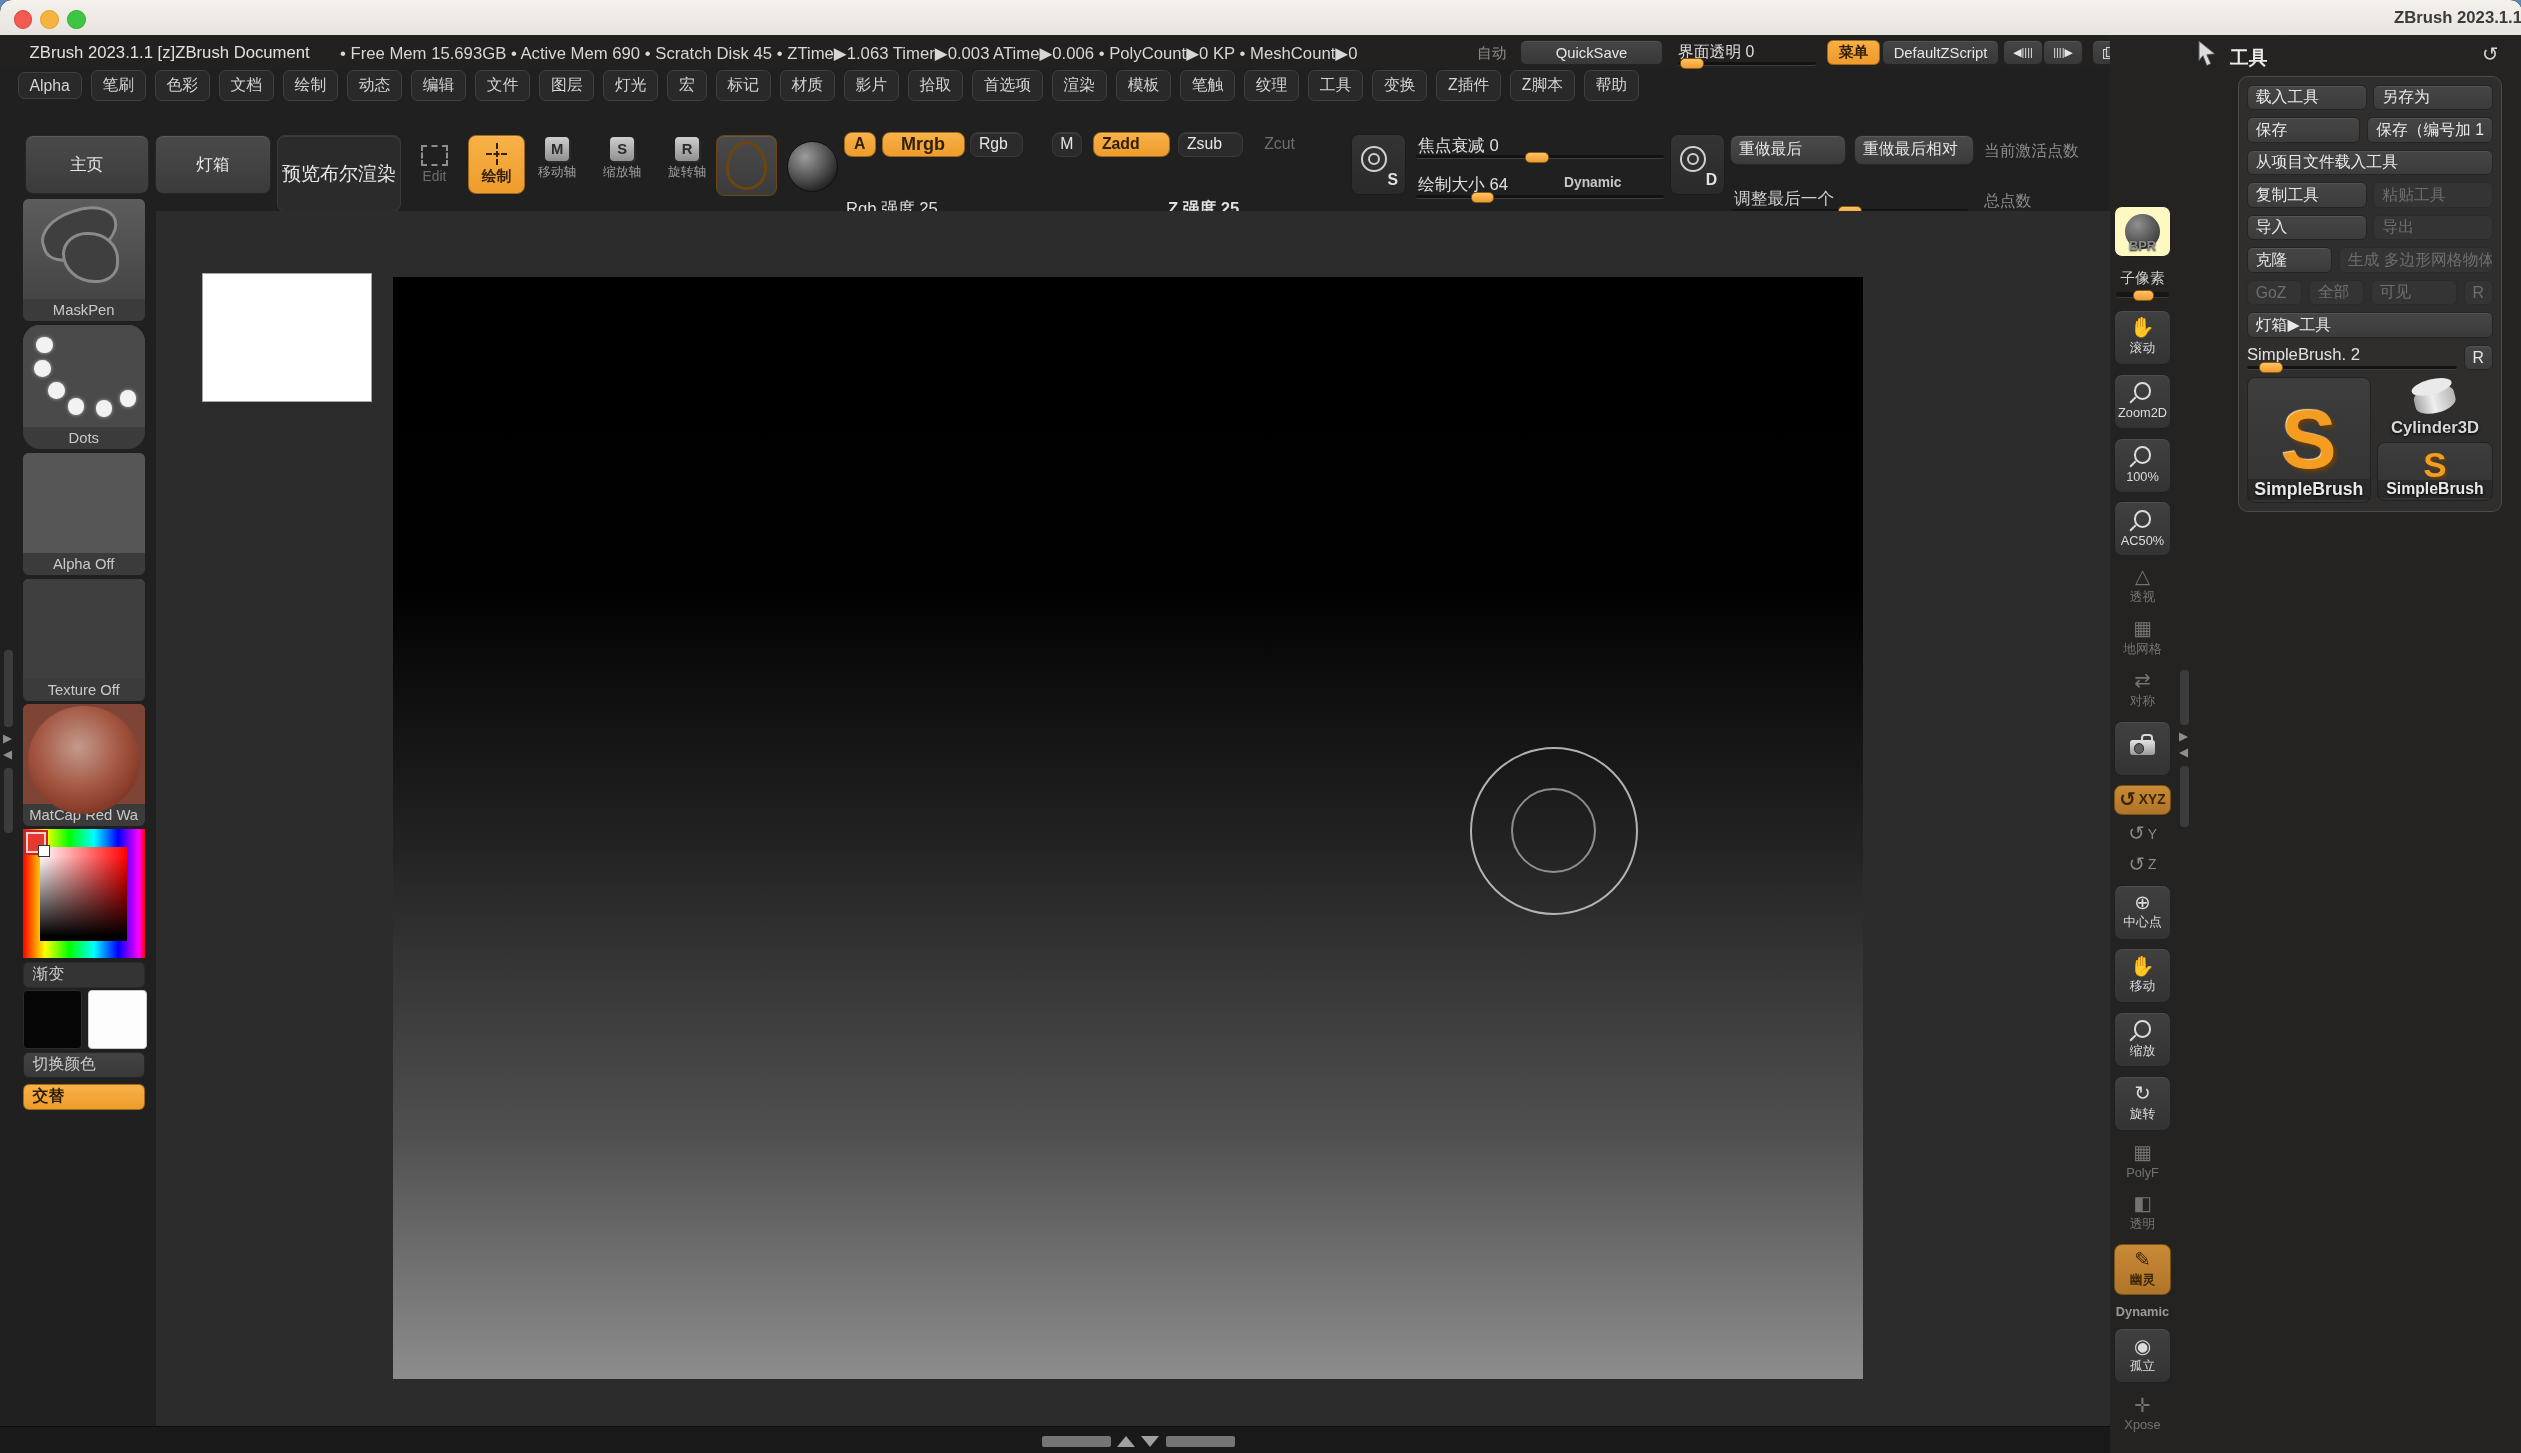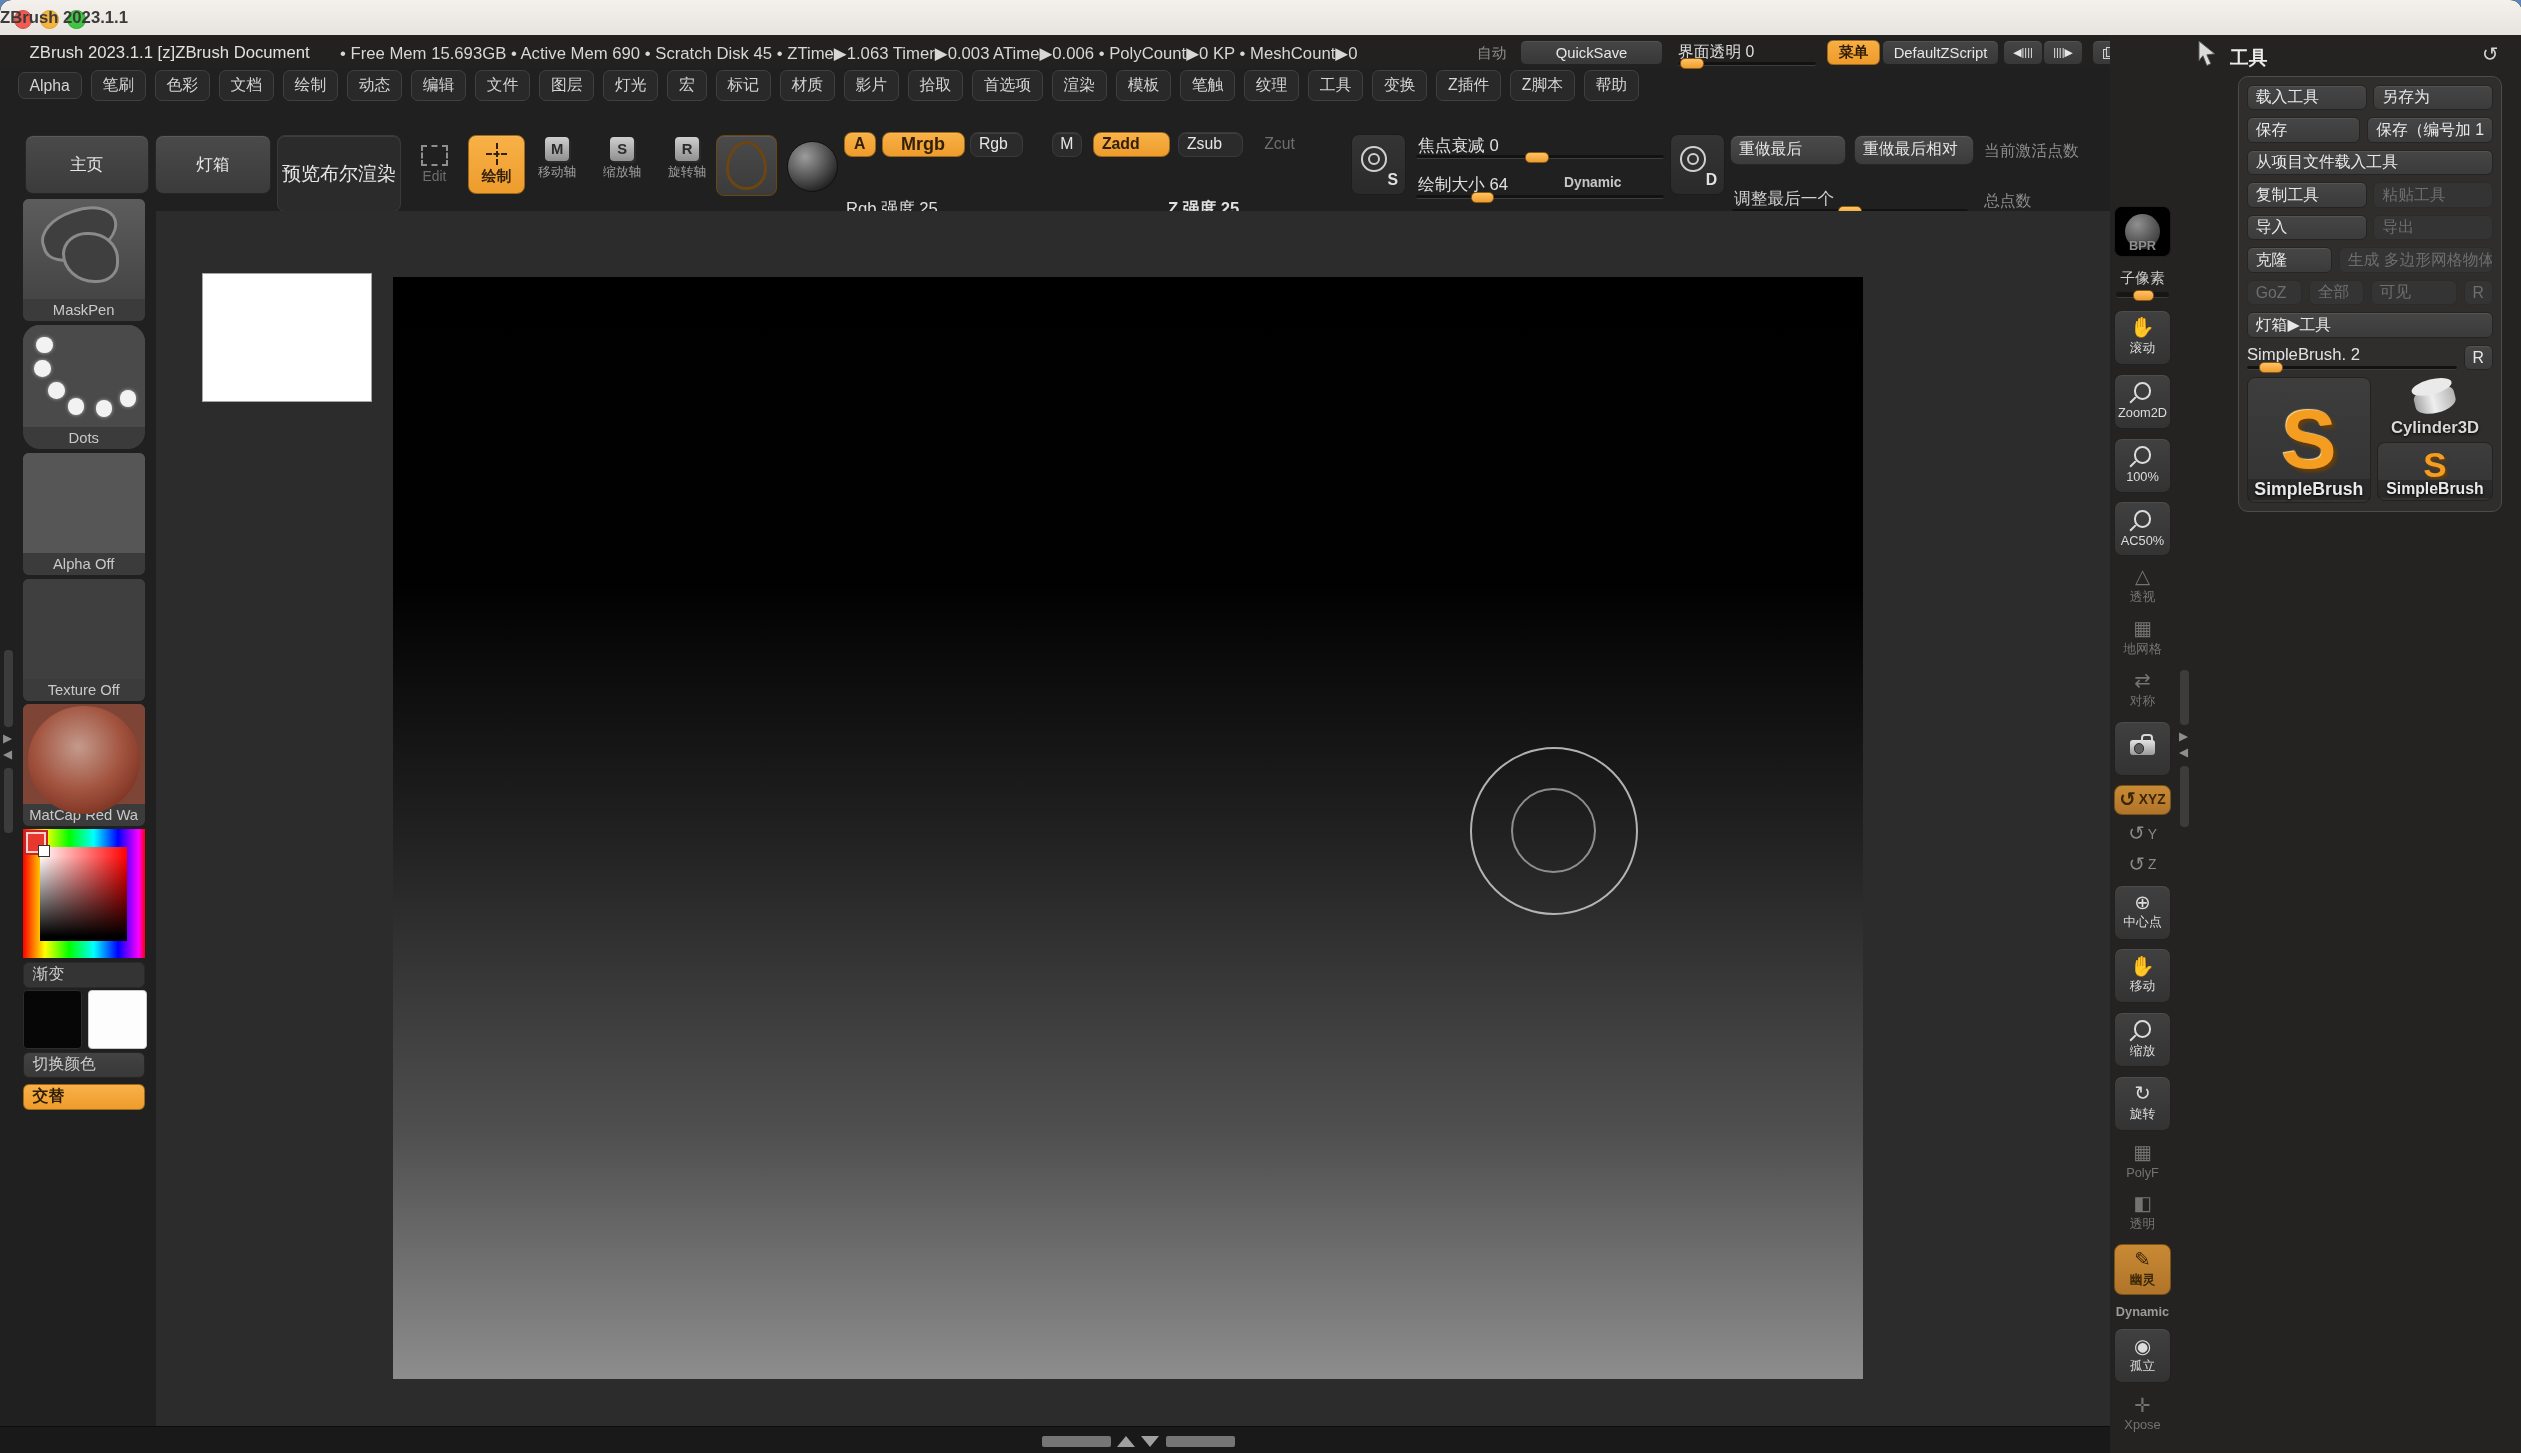--- a/index.html
+++ b/index.html
@@ -5,21 +5,21 @@
   html,body{margin:0;padding:0;background:#5d87b8;}
   body{font-family:"Liberation Sans","DejaVu Sans",sans-serif;-webkit-font-smoothing:antialiased;}
   #app{position:relative;width:2522px;height:1454px;background:#212020;overflow:hidden;border-radius:11.8px 11.8px 0 0;}
 
   
   .titlebar{position:absolute;left:0;top:0;width:2522px;height:35px;background:linear-gradient(#f4f1ec,#e7e4df);border-bottom:1px solid #bab7b2;border-radius:11.8px 11.8px 0 0;}
   .tl{position:absolute;top:9.9px;width:16.7px;height:16.7px;border-radius:50%;}
   .tl.red{left:13.8px;background:#f25a52;border:1px solid #d94b43;}
   .tl.yellow{left:40px;background:#f6b43e;border:1px solid #dfa133;}
   .tl.green{left:67px;background:#3ec543;border:1px solid #32ad38;}
-  .win-title{position:absolute;left:0;right:0;top:7.9px;text-align:left;font-size:16.7px;font-weight:bold;color:#3b3b3b;}
+  .win-title{position:absolute;left:0;right:0;top:7.9px;text-align:right;font-size:16.7px;font-weight:bold;color:#3b3b3b;}
 
   
   .statusbar{position:absolute;left:0;top:35px;width:2522px;height:33px;background:#22211f;color:#e0e0e0;font-size:16.7px;}
   .statusbar .doc{position:absolute;left:29.6px;top:7.9px;}
   .statusbar .stats{position:absolute;left:340px;top:7.9px;color:#d7d7d7;}
   .dimtxt{color:#8d8d8d;}
   .sbtn{position:absolute;top:4.9px;height:23.6px;display:flex;align-items:center;justify-content:center;font-size:14.8px;background:linear-gradient(#454545,#383838);border:1px solid #222;border-radius:5.9px;color:#e6e6e6;box-shadow:inset 0 1px 0 rgba(255,255,255,.08);}
   .sbtn.orange{background:linear-gradient(#f7ae43,#ee9a2b);color:#2f1e06;font-weight:bold;border-color:#9c6a1a;}
   .track{position:absolute;height:3px;background:#121212;border-bottom:1px solid #3e3e3e;border-radius:2px;}
   .knob{position:absolute;width:21.7px;height:8.9px;background:linear-gradient(#ffc266,#ef9d2e);border:1px solid #8a5a10;border-radius:4.9px;}
@@ -83,21 +83,21 @@
   .vdiv-seg{position:absolute;width:8.9px;background:#3c3c3c;border-radius:3.9px;}
   .vdiv-arrow{position:absolute;font-size:11.8px;color:#8e8e8e;line-height:1;}
 
   
   .rightregion{position:absolute;left:2110px;top:35px;width:412px;height:1419px;background:#242322;}
   .tp-header-icon{position:absolute;left:87px;top:5.9px;}
   .tp-header{position:absolute;left:120px;top:9.9px;font-size:18.7px;color:#ececec;font-weight:bold;}
   .tp-reset{position:absolute;left:372px;top:7.9px;font-size:19.7px;color:#d5d5d5;}
   .strip{position:absolute;left:2px;top:171px;width:61px;display:flex;flex-direction:column;align-items:center;gap:8.9px;}
   .rs-item{width:57px;border-radius:7.9px;display:flex;flex-direction:column;align-items:center;justify-content:center;box-sizing:border-box;}
-  .rs-tile{height:51px;background:#000000;border:1px solid #1f1f1f;position:relative;}
+  .rs-tile{height:51px;background:#fef9c3;border:1px solid #1f1f1f;position:relative;}
   .rs-sphere{width:35px;height:35px;border-radius:50%;background:radial-gradient(circle at 35% 30%,#909090,#555 55%,#2a2a2a);}
   .rs-tile-label{position:absolute;bottom:3px;width:100%;text-align:center;font-size:12.8px;font-weight:bold;color:#8f8f8f;text-shadow:0 1px 2px #000;}
   .rs-slider{height:35px;gap:3.9px;}
   .rs-slider .sl-label{font-size:14.8px;color:#cfcfcf;}
   .rs-slider .sl-track{position:relative;width:53px;height:4.9px;background:#161616;border-radius:3px;border-bottom:1px solid #3c3c3c;}
   .rs-slider .sl-knob{position:absolute;left:16.7px;top:-2px;width:19.7px;height:8.9px;background:linear-gradient(#ffc266,#ef9d2e);border:1px solid #8a5a10;border-radius:4.9px;}
   .rs-btn{height:55px;background:linear-gradient(#404040,#333);border:1px solid #212121;color:#dcdcdc;font-size:12.8px;gap:2px;box-shadow:inset 0 1px 0 rgba(255,255,255,.07);}
   .rs-dim{height:43px;color:#737373;font-size:12.8px;gap:2px;}
   .rs-active{height:51px;background:linear-gradient(#c98a35,#b0742a);border:1px solid #7a5316;color:#3a2708;font-size:12.8px;font-weight:bold;gap:2px;}
   .rs-active-sm{height:29.6px;flex-direction:row;gap:3px;background:linear-gradient(#c98a35,#b0742a);border:1px solid #7a5316;color:#3a2708;font-size:13.8px;font-weight:bold;}

